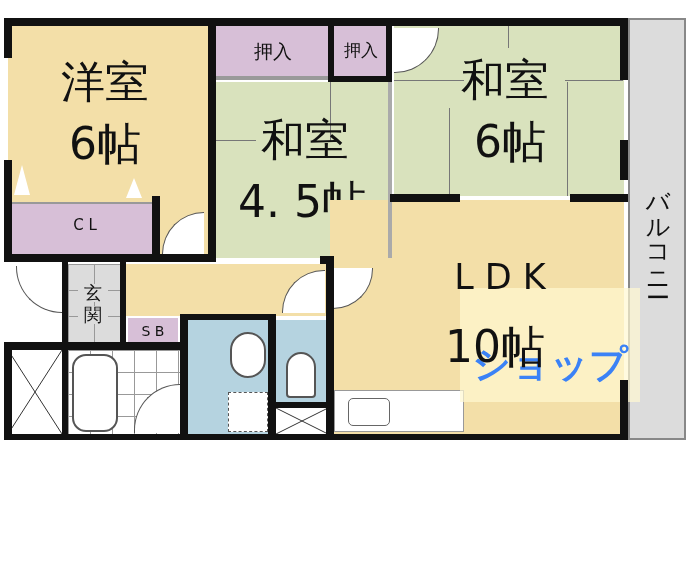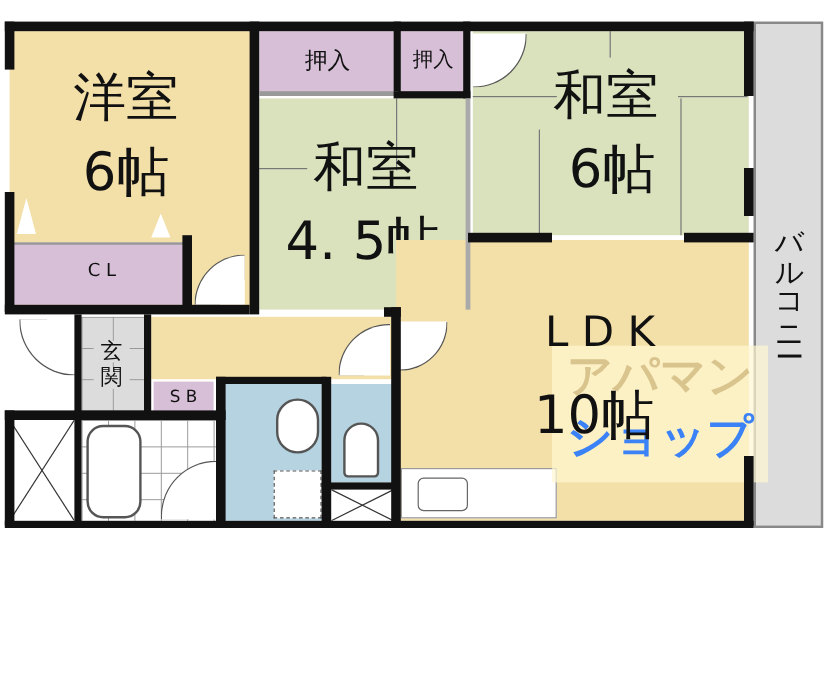--- a/index.html
+++ b/index.html
@@ -54,21 +54,20 @@
 
   <div class="abs" style="left:126px;top:264px;width:202px;height:52px;background:#f3dfa8;"></div>
   <div class="door" style="left:282px;top:270px;width:42px;height:42px;border-top-left-radius:42px;border-bottom:none;border-right:none;"></div>
 
   <div class="abs" style="left:330px;top:200px;width:294px;height:234px;background:#f3dfa8;"></div>
   <div class="door" style="left:332px;top:268px;width:40px;height:40px;border-bottom-right-radius:40px;border-top:none;border-left:none;"></div>
   <div class="abs" style="left:334px;top:390px;width:130px;height:42px;background:#fff;border:1px solid #999;"></div>
   <div class="abs" style="left:348px;top:398px;width:42px;height:28px;border:1px solid #666;border-radius:5px;background:#fff;"></div>
 
   <div class="abs" style="left:460px;top:288px;width:180px;height:114px;background:rgba(255,248,210,0.7);"></div>
-  <div class="lbl" style="left:465px;top:294px;width:170px;font-size:38px;font-weight:bold;color:#d9c48e;">アパマン</div>
   <div class="lbl" style="left:465px;top:345px;width:170px;font-size:38px;font-weight:bold;color:#3b82f6;">ショップ</div>
   <div class="lbl big" style="left:410px;top:260px;width:180px;font-size:35px;">L D K</div>
   <div class="lbl big" style="left:430px;top:325px;width:130px;">10帖</div>
 
   <div class="abs" style="left:68px;top:264px;width:52px;height:80px;background:#dcdcdc;background-image:linear-gradient(#999 1px, transparent 1px),linear-gradient(90deg,#999 1px,transparent 1px);background-size:26px 26px;"></div>
   <div class="lbl" style="left:78px;top:284px;width:30px;font-size:18px;background:#dcdcdc;">玄</div>
   <div class="lbl" style="left:78px;top:306px;width:30px;font-size:18px;background:#dcdcdc;">関</div>
   <div class="door" style="left:16px;top:266px;width:46px;height:46px;border-bottom-left-radius:46px;border-top:none;border-right:none;"></div>
 
   <div class="abs" style="left:128px;top:318px;width:50px;height:26px;background:#d7bfd7;"></div>

